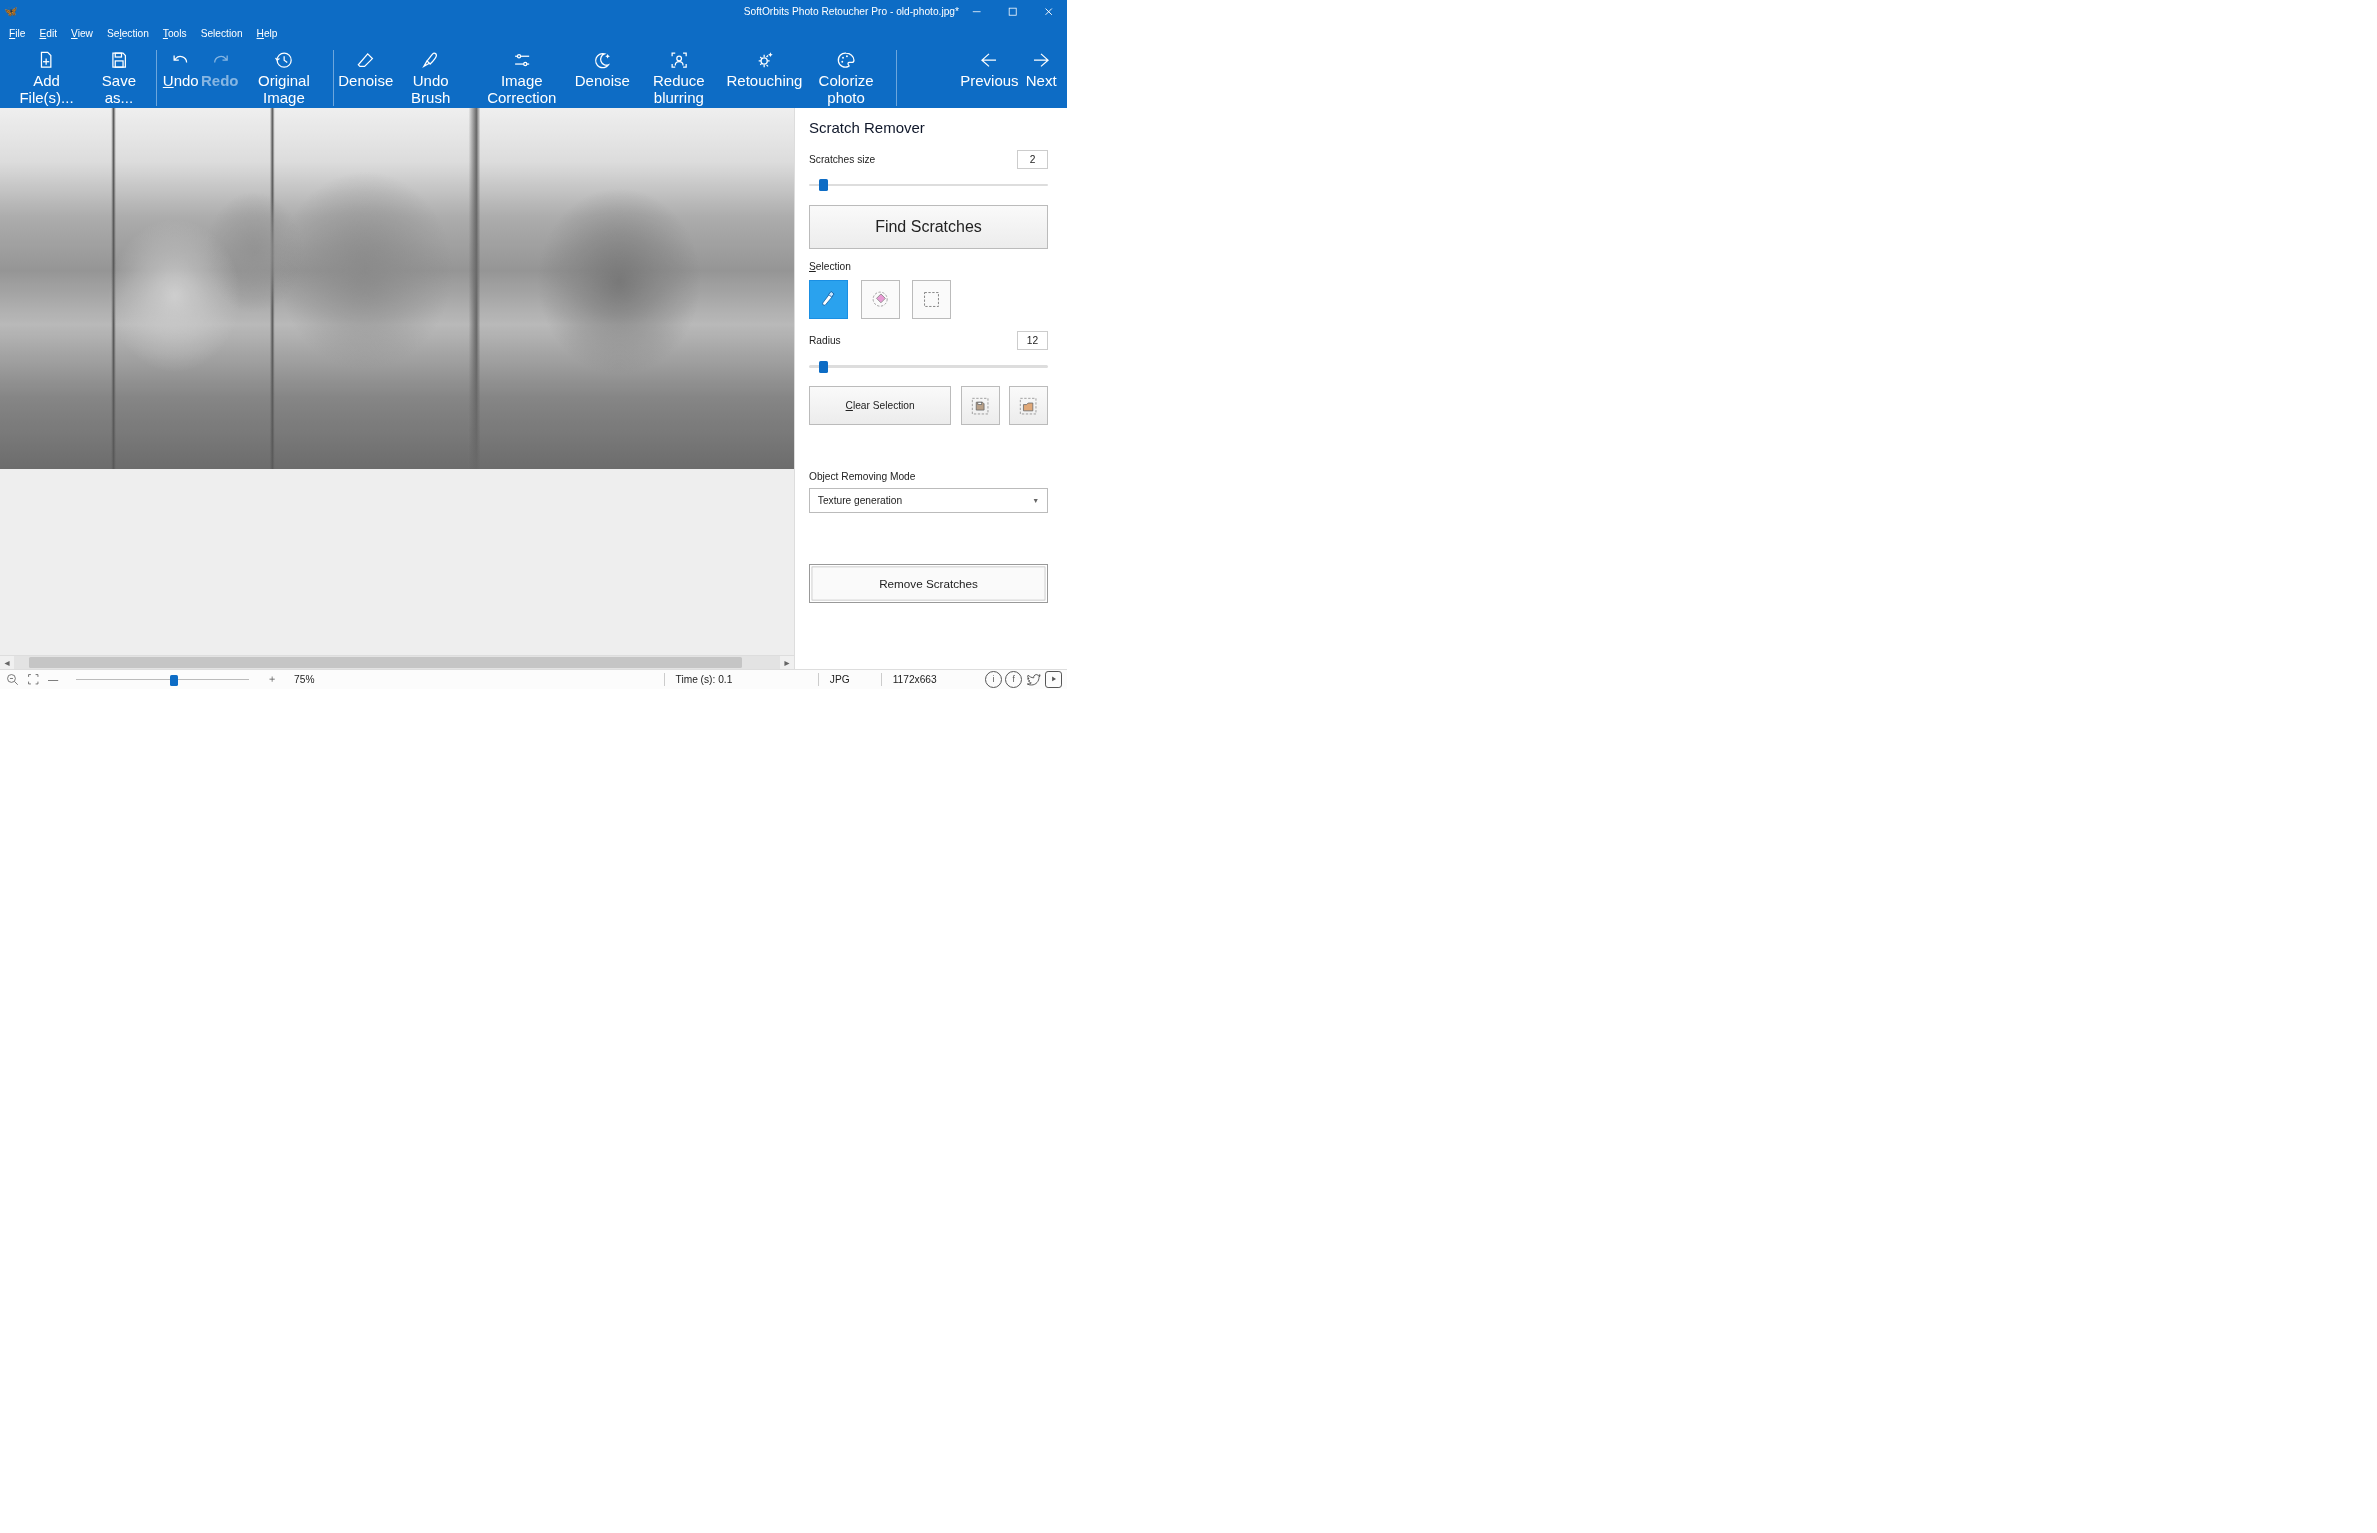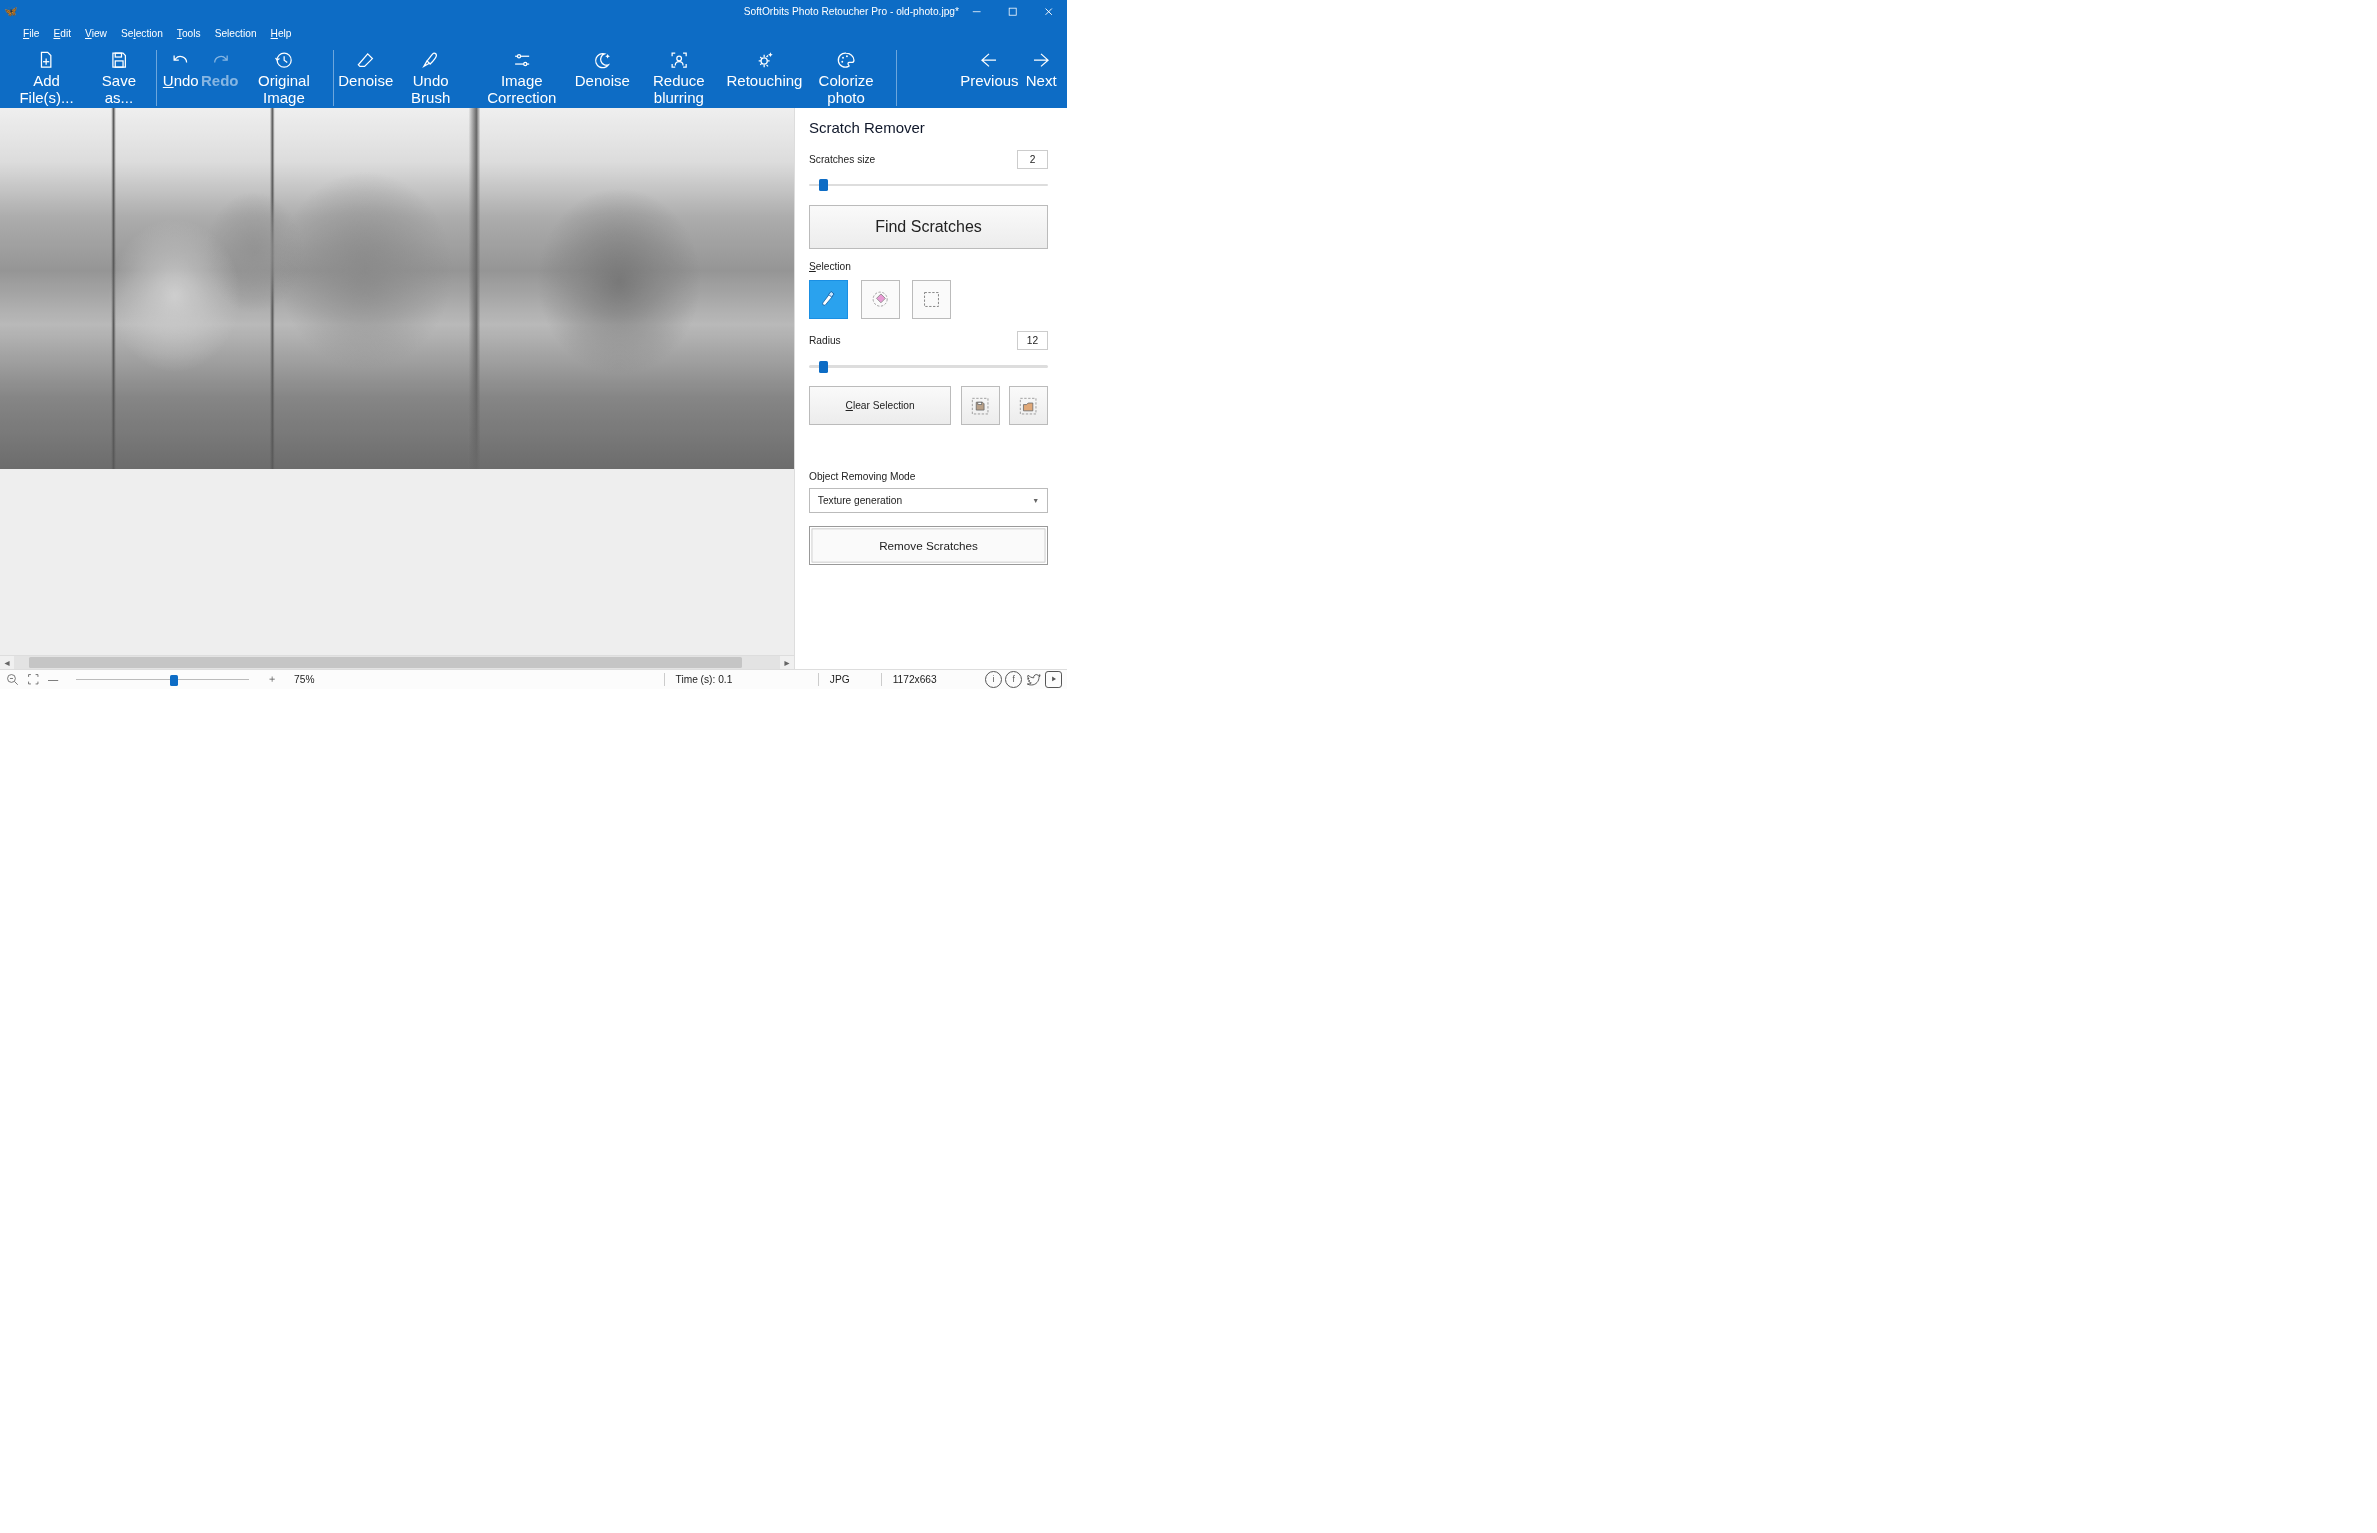--- a/index.html
+++ b/index.html
@@ -5,21 +5,21 @@
 * { margin:0; padding:0; box-sizing:border-box; font-family:"Segoe UI",Tahoma,sans-serif; }
 body { width:1067px; height:689px; background:#fff; display:flex; flex-direction:column; overflow:hidden; font-size:10.2px; color:#222; }
 
 
 .titlebar { height:23.4px; background:#0d6cc5; color:#fff; display:flex; align-items:center; }
 .titlebar .app-icon { width:22px; text-align:center; font-size:11px; }
 .titlebar .title { flex:1; text-align:right; font-size:10.2px; }
 .titlebar .wbtn { width:36px; height:23.4px; display:flex; align-items:center; justify-content:center; font-size:11px; }
 
 
-.menubar { height:20.3px; background:#0d6cc5; color:#fff; display:flex; align-items:center; padding-left:23px; gap:14px; }
+.menubar { height:20.3px; background:#0d6cc5; color:#fff; display:flex; align-items:center; padding-left:9px; gap:14px; }
 .menubar .menu-item { font-size:10.2px; cursor:default; }
 .menubar .menu-item span.u { text-decoration:underline; }
 
 
 .toolbar { height:64px; background:#0d6cc5; color:#fff; display:flex; align-items:flex-start; padding:3.1px 6.3px 0; }
 .toolbar .tgroup { display:flex; }
 .toolbar .tsep { width:0.8px; height:56px; background:rgba(255,255,255,.4); margin:3.1px 4.7px 0; }
 .toolbar .tbtn { display:flex; flex-direction:column; align-items:center; justify-content:flex-start; min-width:39px; padding:0 3.1px; cursor:default; }
 .toolbar .tbtn .ticon { height:26.6px; display:flex; align-items:center; justify-content:center; font-size:17px; }
 .toolbar .tbtn .ticon svg { stroke:#fff; fill:none; stroke-width:1.6; }
@@ -58,21 +58,21 @@
 .section-label .u { text-decoration:underline; }
 .selrow { display:flex; gap:12.5px; }
 .selbtn { width:39px; height:39px; border:0.8px solid #bbb; display:flex; align-items:center; justify-content:center; background:#fafafa; }
 .selbtn.active { background:#2aa2ee; border-color:#1a8fe3; }
 .btn-med { height:39px; border:0.8px solid #bbb; background:linear-gradient(#fafafa,#ececec); display:flex; align-items:center; justify-content:center; font-size:10.2px; }
 .clsrow { display:flex; gap:9.4px; }
 .clsrow .btn-med.w { flex:1; }
 .clsrow .btn-med.sq { width:39px; }
 .select { height:25px; border:0.8px solid #bbb; display:flex; align-items:center; justify-content:space-between; padding:0 7.8px; background:#fff; font-size:10.2px; }
 .select .arr { font-size:7px; color:#666; }
-.btn-action { width:100%; height:39px; border:0.8px dashed #999; background:#fafafa; font-size:11.7px; display:flex; align-items:center; justify-content:center; }
+.btn-action { width:100%; height:39px; border:0.8px dashed #999; background:#fafafa; font-size:11.7px; display:flex; align-items:center; justify-content:center;margin-top:38px; }
 .btn-action.dotted { border:0.8px solid #999; border-style:solid; box-shadow:inset 0 0 0 1.6px #fff, inset 0 0 0 2.3px #bbb; }
 
 
 .statusbar { height:20.3px; border-top:0.8px solid #ddd; background:#fcfcfc; display:flex; align-items:center; padding:0 4.7px; gap:4.7px; font-size:10.2px; }
 .statusbar .sbtn { width:15.6px; height:15.6px; display:flex; align-items:center; justify-content:center; color:#555; }
 .statusbar .zslider { width:188px; height:15.6px; position:relative; margin:0 3.1px; }
 .statusbar .zslider .ztrack { position:absolute; top:7px; left:7.8px; right:7.8px; height:1.6px; background:#bbb; }
 .statusbar .zslider .zthumb { position:absolute; top:3.1px; left:54%; width:7.8px; height:11px; background:#0d6cc5; border-radius:1.6px; }
 .statusbar .spacer { flex:1; }
 .statusbar .divider { width:0.8px; height:12.5px; background:#ccc; margin:0 6.3px; }

